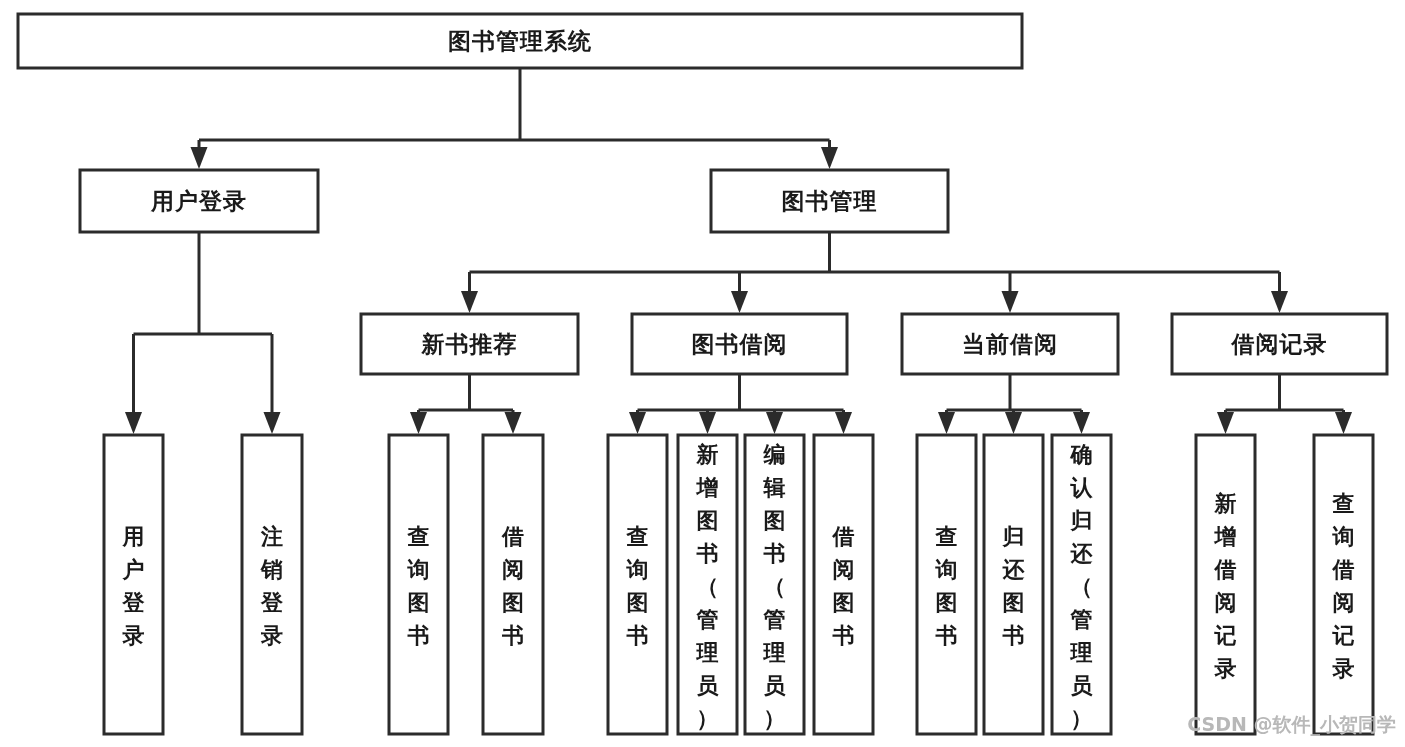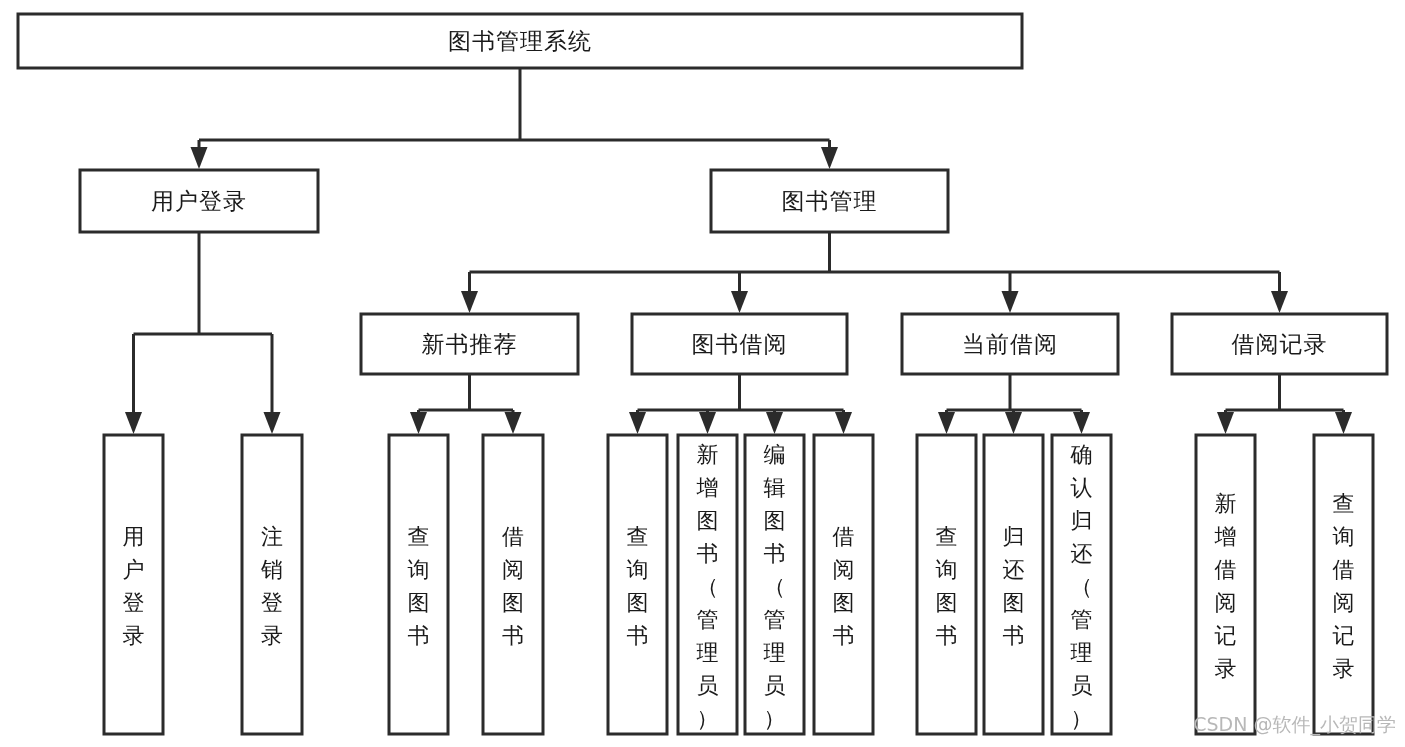--- a/index.html
+++ b/index.html
@@ -12,20 +12,21 @@
     width: 1405px;
     height: 747px;
     font-family: "DejaVu Sans", "Liberation Sans", sans-serif;
     overflow: hidden;
   }
   #diagram-root {
     position: relative;
     width: 1248px;
     height: 747px;
     background: #ffffff;
+    font-weight: bold;
   }
   svg.diagram-canvas {
     display: block;
     width: 1405px;
     height: 747px;
   }
   .node-box {
     fill: #ffffff;
     stroke: #2b2b2b;
     stroke-width: 3;

